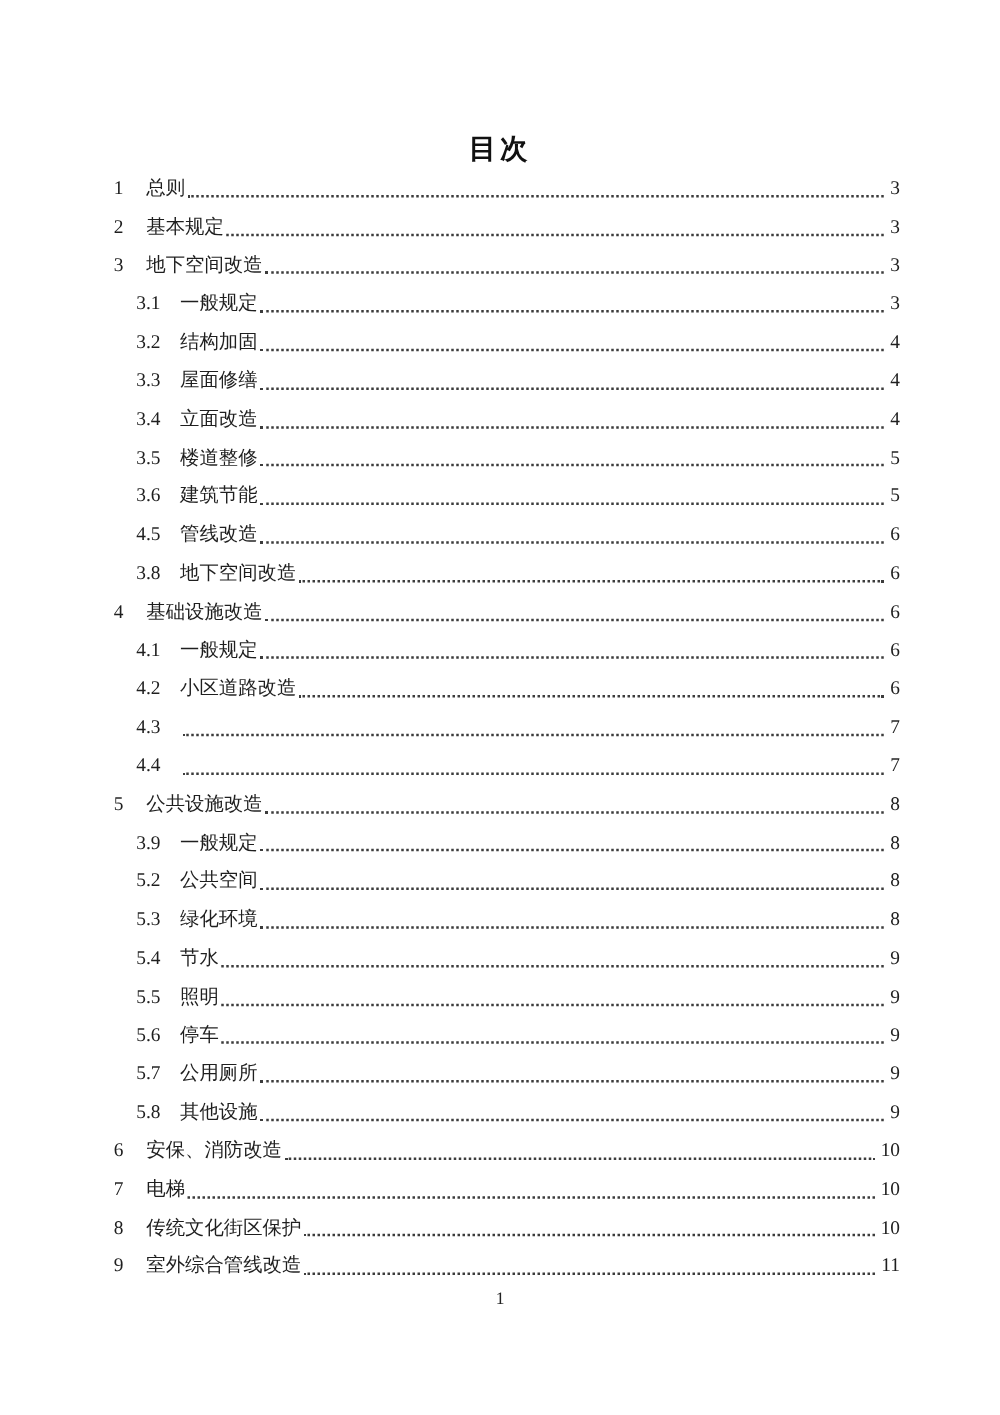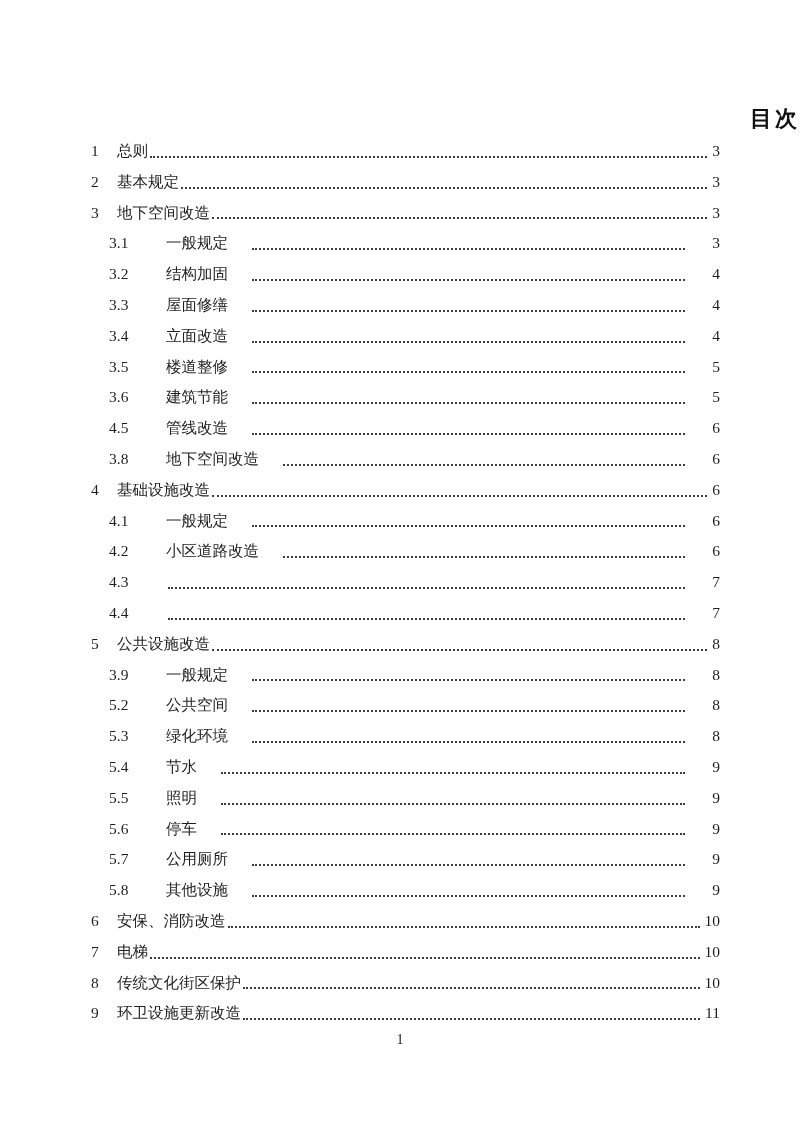--- a/index.html
+++ b/index.html
@@ -11,41 +11,41 @@
     font-family: "Liberation Serif", "DejaVu Serif", serif;
     color: #1f1f1f;
     overflow: hidden;
   }
   .doc-title {
     position: absolute;
     top: 104px;
     left: 0;
     width: 100%;
     margin: 0;
-    text-align: right;
+    text-align: center;
     font-size: 22px;
     font-weight: bold;
     letter-spacing: 3px;
     color: #111111;
   }
   .toc {
     position: absolute;
     top: 136px;
     left: 91px;
     width: 629px;
   }
   .toc-row {
     display: flex;
     height: 30.8px;
     line-height: 30.8px;
     font-size: 15.5px;
     white-space: nowrap;
     cursor: default;
   }
-  .toc-row.level-2 { padding-left: 18px; gap: 22px; }
+  .toc-row.level-2 { padding-left: 18px; }
   .toc-num {
     flex: none;
     min-width: 26px;
   }
   .level-2 .toc-num { min-width: 35px; }
   .toc-label { flex: none; }
   .toc-leader {
     flex: 1 1 auto;
     position: relative;
     min-width: 10px;
@@ -237,20 +237,20 @@
         <span class="toc-page">10</span>
       </div>
       <div class="toc-row level-1">
         <span class="toc-num">8</span>
         <span class="toc-label">传统文化街区保护</span>
         <span class="toc-leader"></span>
         <span class="toc-page">10</span>
       </div>
       <div class="toc-row level-1">
         <span class="toc-num">9</span>
-        <span class="toc-label">环卫设施更新改造</span>
+        <span class="toc-label">室外综合管线改造</span>
         <span class="toc-leader"></span>
         <span class="toc-page">11</span>
       </div>
     </div>
 
   <div class="page-footer">1</div>
 </div>
 
 </body></html>

